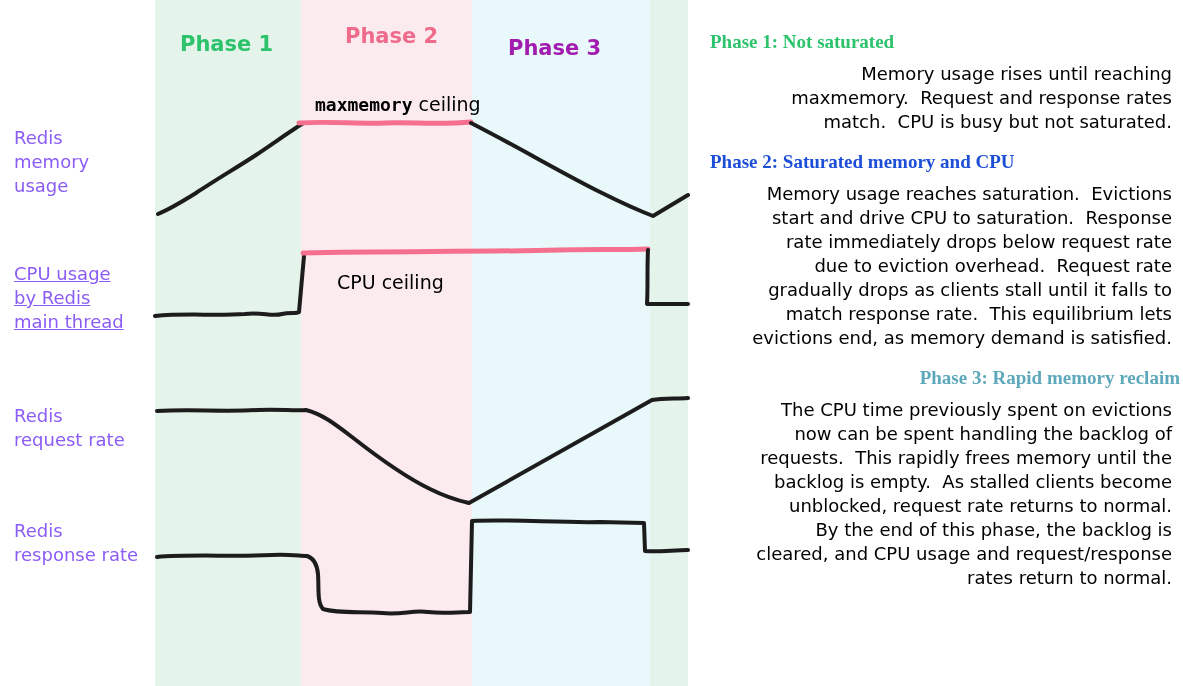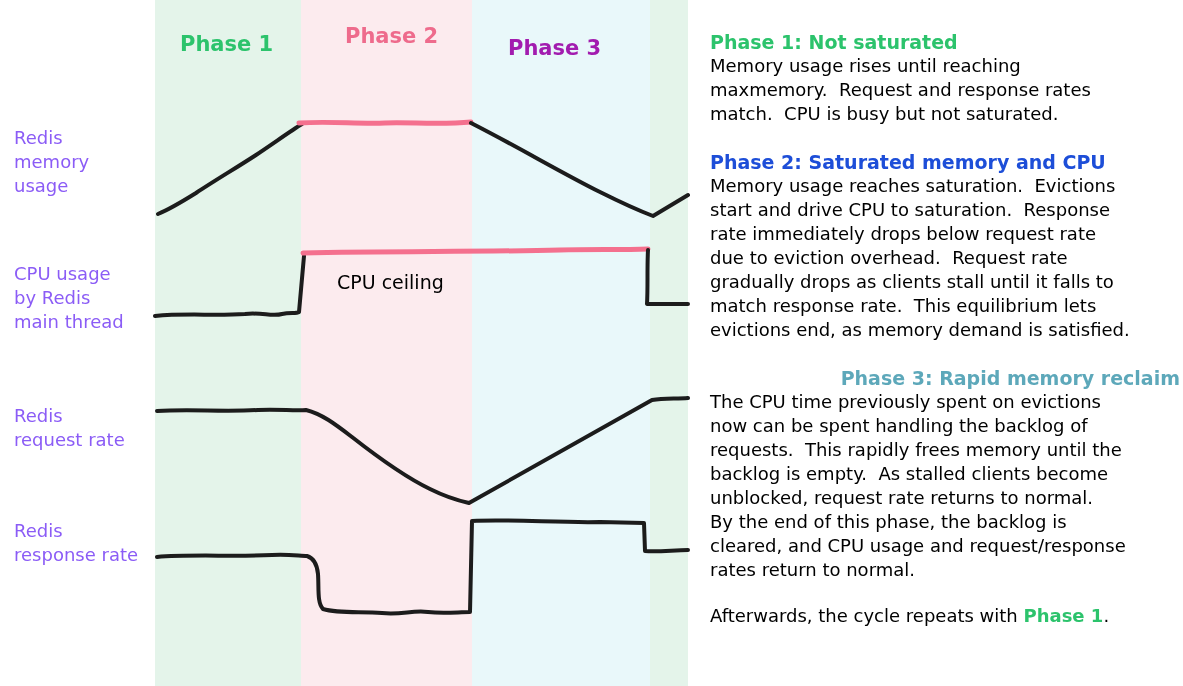--- a/index.html
+++ b/index.html
@@ -19,33 +19,33 @@
   .pl-2{left:337px;top:24px;margin-left:8px;}
   .pl-3{left:508px;top:36px;}
 
   svg.curves{position:absolute;left:0;top:0;pointer-events:none;}
 
   .row-label{
     position:absolute;left:14px;font-size:18px;line-height:24px;
     white-space:pre;color:#8b5cf6;
   }
   .rl-mem{top:126px;}
-  .rl-cpu{top:262px;}
+  .rl-cpu{top:262px;text-decoration:underline;}
   .rl-req{top:404px;}
   .rl-res{top:519px;}
 
   .annot{position:absolute;font-size:19px;white-space:nowrap;color:#000;}
   .annot-max{left:315px;top:93px;}
   .annot-cpu{left:337px;top:227px;margin-top:44px;}
   .mono{font-family:"DejaVu Sans Mono","Liberation Mono",monospace;font-weight:600;font-size:18px;}
 
   .explain{position:absolute;left:710px;width:470px;}
   .ex-1{top:30px;} .ex-2{top:150px;} .ex-3{top:366px;}
-  .exp-heading{font-weight:bold;font-size:19px;line-height:24px;margin:0;}
-  .exp-body{font-size:18px;line-height:24px;white-space:pre;margin:0;}
+  .exp-heading{font-weight:bold;font-size:19px;line-height:24px;margin:0;font-family:Liberation Serif, serif;}
+  .exp-body{font-size:18px;line-height:24px;white-space:pre;margin:8px;text-align:right;}
 
   .footer-line{position:absolute;left:710px;top:604px;font-size:18px;line-height:24px;white-space:nowrap;}
   .footer-line .hl{font-weight:bold;}
 </style>
 </head>
 <body>
 
 <div class="stage">
 
   <div class="band band-g1" style="background: rgb(228, 244, 234);"></div>
@@ -61,20 +61,21 @@
       <path d="M 158 214 C 170 209, 180 203, 196 193 C 214 181, 236 168, 256 155 C 274 143, 292 130, 302 124" stroke="#1c1c1c" stroke-width="4" fill="none" stroke-linecap="round" stroke-linejoin="round"></path>
       <path d="M 299 123 C 330 121, 355 124, 385 123 C 410 122, 440 125, 471 122" stroke="#f4708e" stroke-width="5" fill="none" stroke-linecap="round" stroke-linejoin="round"></path>
       <path d="M 471 123 C 520 148, 560 172, 600 192 C 620 202, 640 211, 653 216 L 688 195" stroke="#1c1c1c" stroke-width="4" fill="none" stroke-linecap="round" stroke-linejoin="round"></path>
       <path d="M 155 316 C 185 313, 215 316, 245 314 C 262 312, 272 317, 282 314 C 290 312, 296 314, 299 312 L 304 256" stroke="#1c1c1c" stroke-width="4" fill="none" stroke-linecap="round" stroke-linejoin="round"></path>
       <path d="M 303 253 C 390 251, 480 252, 560 250 C 590 249, 620 250, 648 249" stroke="#f4708e" stroke-width="5" fill="none" stroke-linecap="round" stroke-linejoin="round"></path>
       <path d="M 648 250 C 647 268, 648 288, 647 304 L 688 304" stroke="#1c1c1c" stroke-width="4" fill="none" stroke-linecap="round" stroke-linejoin="round"></path>
       <path d="M 157 411 C 190 409, 225 412, 258 410 C 278 409, 295 411, 306 410 C 322 414, 335 424, 352 437 C 375 455, 405 477, 430 489 C 448 498, 460 501, 469 503 L 652 400 C 664 398, 676 399, 688 398" stroke="#1c1c1c" stroke-width="4" fill="none" stroke-linecap="round" stroke-linejoin="round"></path>
       <path d="M 157 557 C 190 554, 235 557, 272 555 C 288 554, 300 556, 307 556 C 314 558, 317 564, 318 574 C 319 588, 317 603, 323 609 C 340 614, 362 611, 382 613 C 402 615, 412 610, 428 612 C 444 614, 458 612, 470 612 L 472 521 C 510 519, 560 523, 600 522 L 644 523 L 645 551 C 659 552, 674 550, 688 550" stroke="#1c1c1c" stroke-width="4" fill="none" stroke-linecap="round" stroke-linejoin="round"></path>
     </svg>
 
+  <div class="annot annot-max"><span class="mono">maxmemory</span><span> ceiling</span></div>
   <div class="annot annot-cpu">CPU ceiling</div>
 
   <div class="row-label rl-mem">Redis
 memory
 usage</div>
   <div class="row-label rl-cpu">CPU usage
 by Redis
 main thread</div>
   <div class="row-label rl-req">Redis
 request rate</div>
@@ -102,15 +103,14 @@
     <p class="exp-body">The CPU time previously spent on evictions
 now can be spent handling the backlog of
 requests.  This rapidly frees memory until the
 backlog is empty.  As stalled clients become
 unblocked, request rate returns to normal.
 By the end of this phase, the backlog is
 cleared, and CPU usage and request/response
 rates return to normal.</p>
   </div>
 
-  <div class="footer-line"><span>Afterwards, the cycle repeats with </span><span class="hl" style="color: rgb(44, 195, 108);">Phase 1</span><span>.</span></div>
 
 </div>
 
 </body></html>

